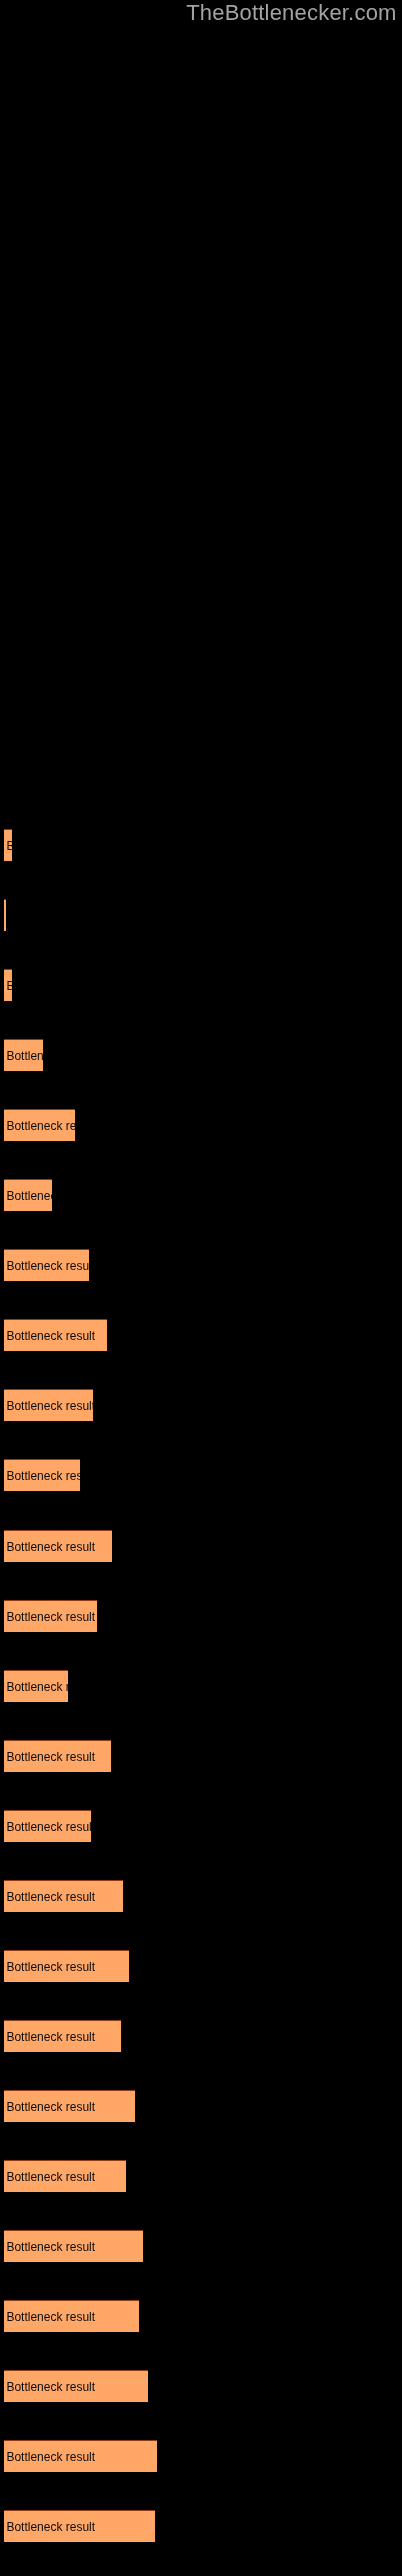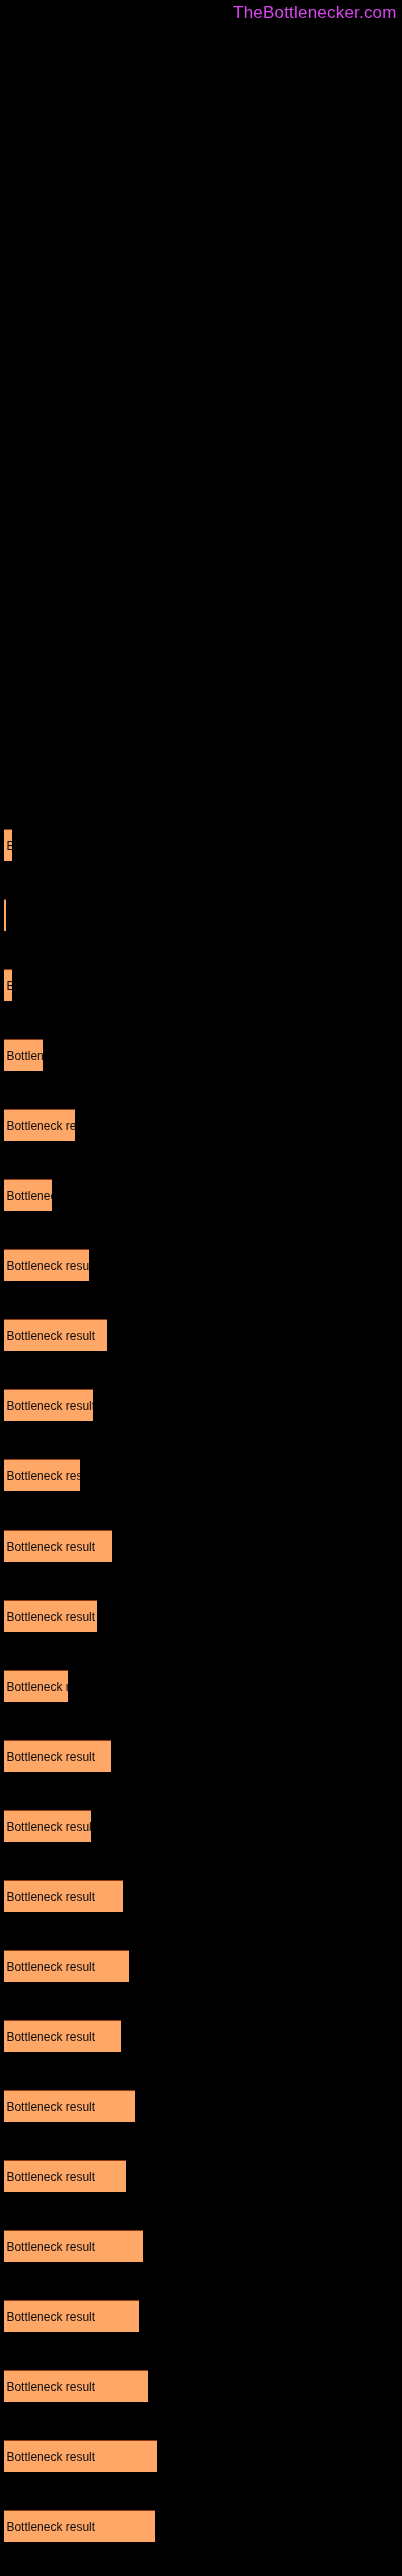--- a/index.html
+++ b/index.html
@@ -22,23 +22,23 @@
     top: 0;
     width: 403px;
     height: 2576px;
     background: #000000;
   }
   #site-title {
     position: absolute;
     right: 6.4px;
     top: 1.6px;
     font-family: "Liberation Sans", sans-serif;
-    font-size: 17px;
+    font-size: 22px;
     line-height: 21px;
-    color: #d946ef;
+    color: #a3a3a3;
     letter-spacing: 0.2px;
     white-space: nowrap;
     text-align: right;
   }
   #chart-area {
     position: absolute;
     left: 0;
     top: 0;
     width: 403px;
     height: 2576px;

